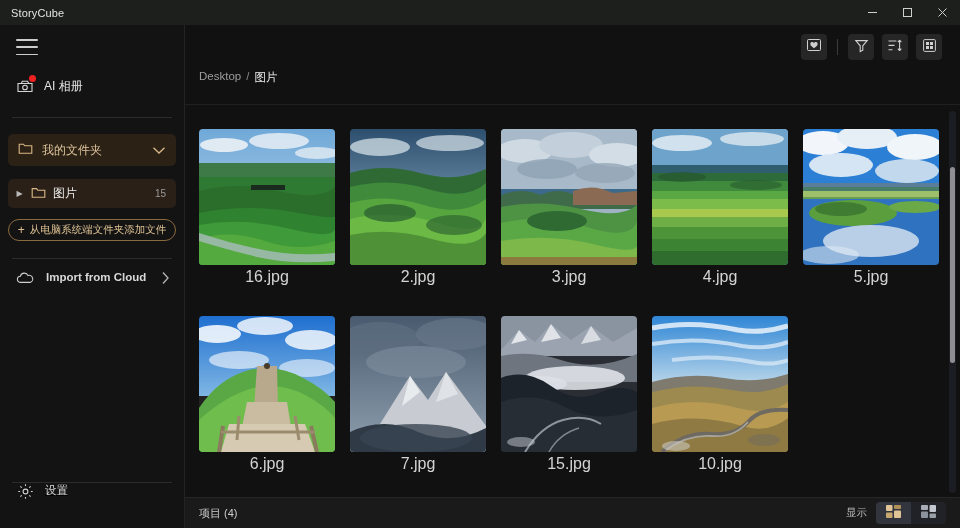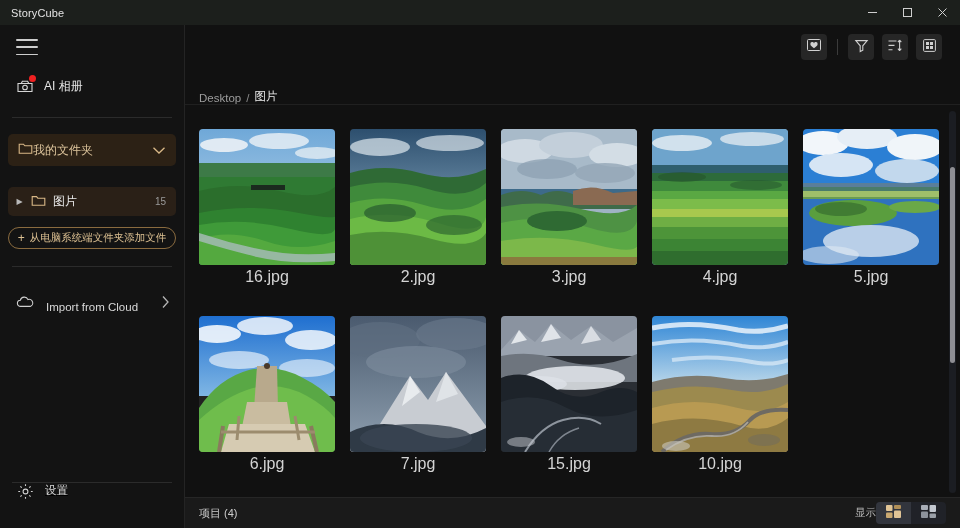--- a/index.html
+++ b/index.html
@@ -62,24 +62,24 @@
   .ai-dot {
     position: absolute; right: -2px; top: -2px;
     width: 7px; height: 7px; border-radius: 50%;
     background: #f02121;
   }
   .ai-label { font-size: 12px; color: #e5e5e5; }
 
   .divider { height: 1px; background: #2b2b2b; margin: 14px 12px 0 12px; }
 
   .myfolder {
-    margin: 16px 8px 16px 8px;
+    margin: 16px 8px 8px 8px;
     height: 32px; border-radius: 5px;
     background: #2c2115;
-    display: flex; align-items: center; 
+    display: flex; align-items: center; gap: 9px;
     padding: 0 10px;
     color: #d9b887;
   }
   .myfolder .lbl { font-size: 12px; color: #ddc49c; flex: 1; }
   .chev-d { margin-left: auto; color: #d9b887; }
 
   .pic-row {
     margin: 5px 8px 0 8px;
     height: 29px; border-radius: 5px;
     background: #2a2017;
@@ -96,22 +96,23 @@
     display: flex; align-items: center; justify-content: center; gap: 5px;
     color: #dcc092; font-size: 10.5px;
     background: transparent;
   }
   .addbtn .plus { font-size: 12px; line-height: 1; }
 
   .divider2 { height: 1px; background: #2b2b2b; margin: 17px 12px 0 12px; }
 
   .cloud-row {
     margin-top: 12px; height: 34px;
-    display: flex; align-items: flex-end; gap: 11px;
+    display: flex; align-items: flex-start; gap: 11px;
     padding: 0 14px 0 16px;
+    font-weight: bold;
   }
   .cloud-row .lbl { font-size: 11.5px; color: #d8d8d8; }
   .cloud-row .chev { margin-left: auto; color: #b5b5b5; }
 
   .sidebar-spacer { flex: 1; }
   .divider3 { height: 1px; background: #2b2b2b; margin: 0 12px; }
   .settings-row {
     height: 45px; display: flex; align-items: flex-start; gap: 11px;
     padding-left: 17px;
     text-decoration: underline;
@@ -154,21 +155,21 @@
   .ticon {
     width: 26px; height: 26px; border-radius: 4px;
     background: #262626;
     display: flex; align-items: center; justify-content: center;
     color: #d0d0d0;
   }
   .vsep { width: 1px; height: 16px; background: #3b3b3b; margin: 0 2px; }
 
   .breadcrumb {
     height: 34px; flex: 0 0 34px;
-    display: flex; align-items: flex-end;
+    display: flex; align-items: flex-start;
     padding-left: 14px; gap: 5px;
     font-size: 11.5px;
   }
   .bc-parent { color: #9d9d9d; }
   .bc-sep { color: #8c8c8c; }
   .bc-cur { color: #ededed; }
 
   .grid-area {
     flex: 1; position: relative; min-height: 0;
     border-top: 1px solid #202020;
@@ -209,21 +210,21 @@
   }
 
   .statusbar {
     height: 31px; flex: 0 0 31px;
     border-top: 1px solid #262626;
     background: #1a1a1a;
     display: flex; align-items: center;
     padding: 0 14px;
   }
   .status-left { font-size: 11px; color: #cdcdcd; }
-  .status-right { margin-left: auto; display: flex; align-items: center; }
+  .status-right { margin-left: auto; display: flex; align-items: center; gap: 9px; }
   .status-right .lbl { font-size: 10.5px; color: #b8b8b8; }
   .vtoggle { display: flex; background: #202228; border-radius: 4px; overflow: hidden; }
   .vbtn {
     width: 35px; height: 22px;
     display: flex; align-items: center; justify-content: center;
   }
   .vbtn.active { background: #32353d; }
 </style>
 </head>
 <body>

